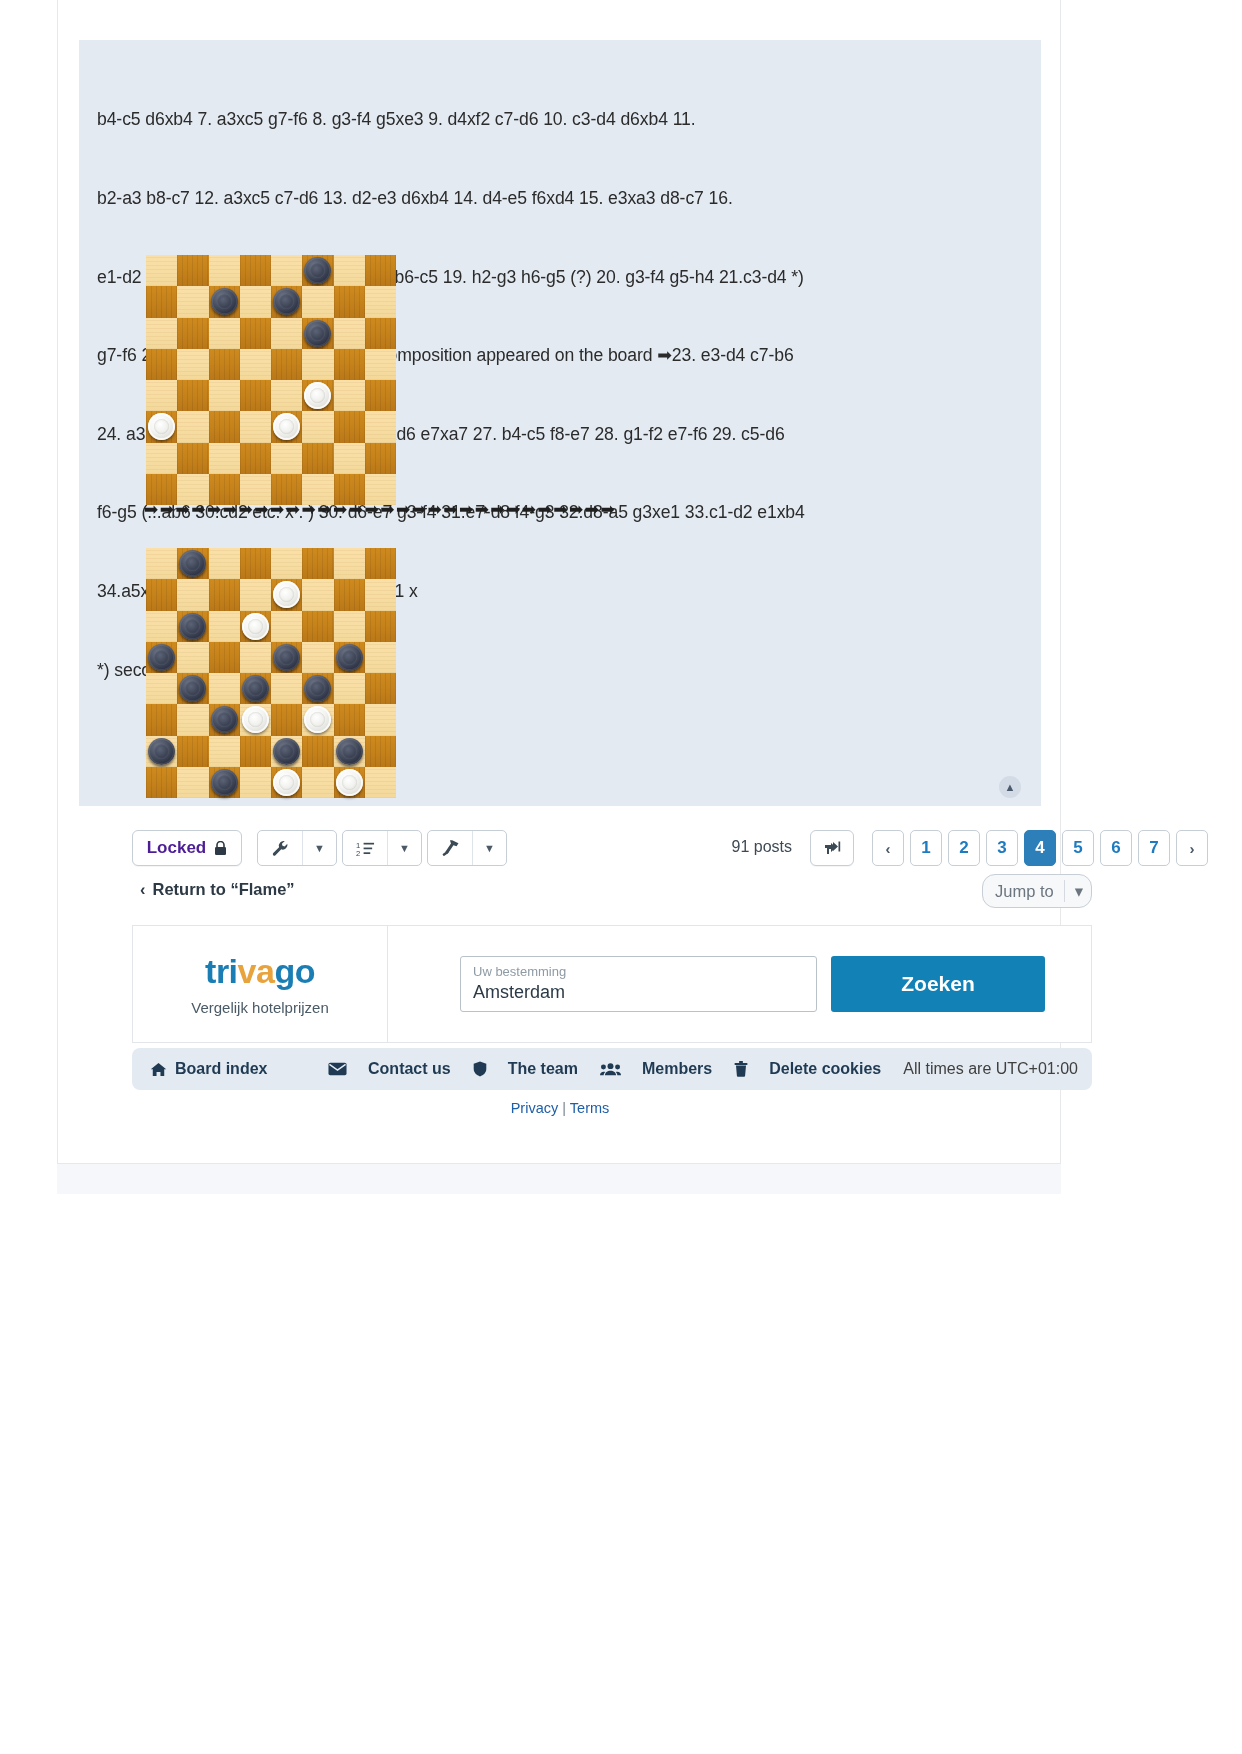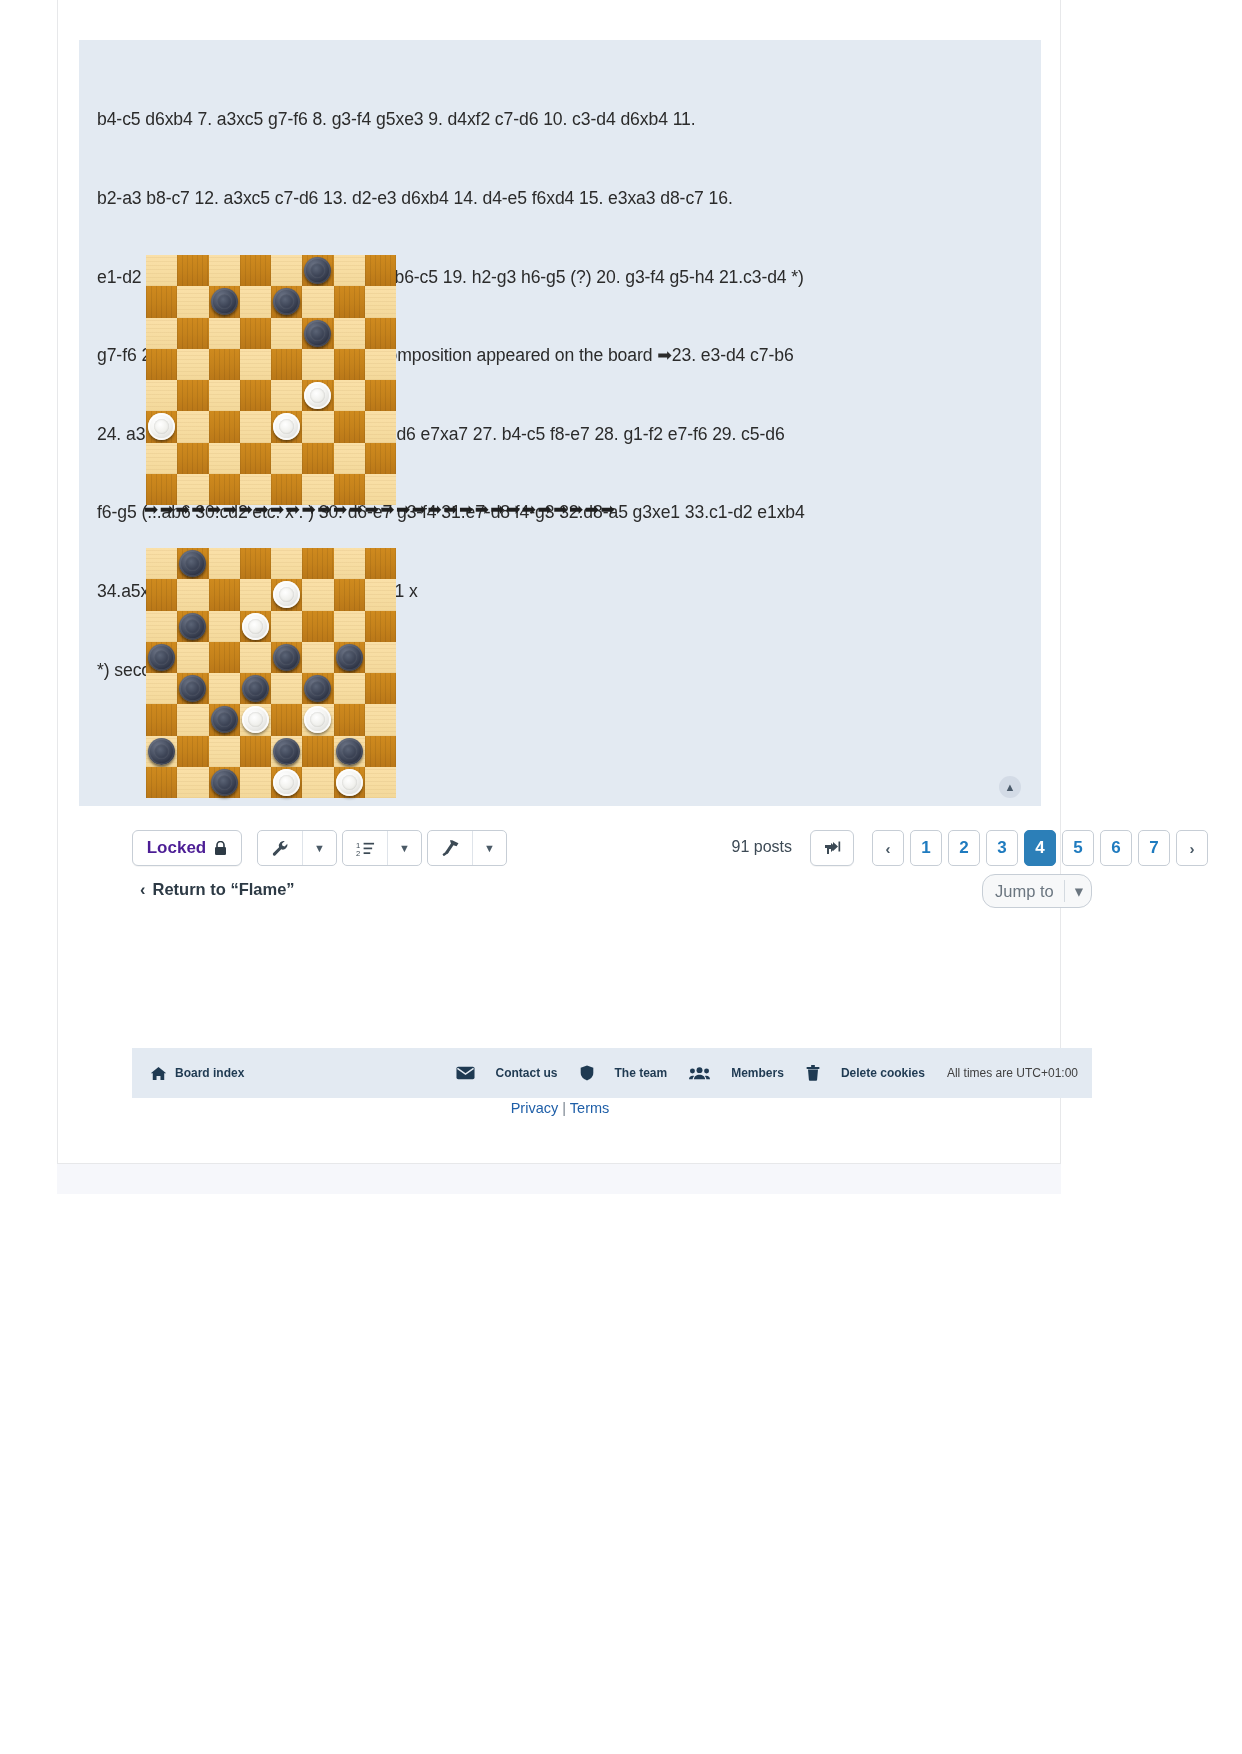--- a/index.html
+++ b/index.html
@@ -205,23 +205,23 @@
   #ad-field .val { font-size:18px; color:#2b3a46; line-height:24px; }
   #ad-btn {
     margin-left:14px; width:214px; height:56px;
     background:#1281b5; border-radius:3px;
     display:flex; align-items:center; justify-content:center;
     color:#ffffff; font-size:21px; font-weight:bold;
   }
 
   
   #footer-nav {
-    position:absolute; left:74px; top:1048px; width:960px; height:50px;
+    position:absolute; left:74px; top:1048px; width:960px; height:42px;
     background:#e3eaf2; display:flex; align-items:center;
-    font-size:12px; color:#1f3a52;
+    font-size:16px; color:#1f3a52;border-radius:8px;
   }
   #footer-nav .left { margin-left:18px; display:flex; align-items:center; gap:8px; font-weight:bold; }
   #footer-nav .right {
     margin-left:auto; margin-right:14px; display:flex; align-items:center; gap:22px; font-weight:bold;
   }
   #footer-nav .right .item { display:flex; align-items:center; gap:21px; }
   #utc { font-weight:normal; color:#404040; }
 
   #legal {
     position:absolute; left:0; top:1100px; width:1004px; text-align:center;
@@ -513,20 +513,31 @@
         <span>‹</span>
         <span>Return to “Flame”</span>
       </div>
       <div id="jumpto">
         <span>Jump to</span>
         <span class="sep"></span>
         <span>▾</span>
       </div>
     </div>
 
+    <div id="ad">
+      <div id="ad-logo-wrap">
+        <div id="trivago-logo"><span class="t1">tri</span><span class="t2">va</span><span class="t3">go</span></div>
+        <div id="ad-tagline">Vergelijk hotelprijzen</div>
+      </div>
+      <div id="ad-field">
+        <div class="lbl">Uw bestemming</div>
+        <div class="val">Amsterdam</div>
+      </div>
+      <div id="ad-btn">Zoeken</div>
+    </div>
 
     <div id="footer-nav">
       <div class="left">
         <span>
           <svg width="17" height="15" viewBox="0 0 18 16">
             <path d="M9 1L0.8 7.6h2.1V15h4.0v-4.3h4.2V15h4.0V7.6h2.1z" fill="#1f3a52"></path>
           </svg>
         </span>
         <span>Board index</span>
       </div>

